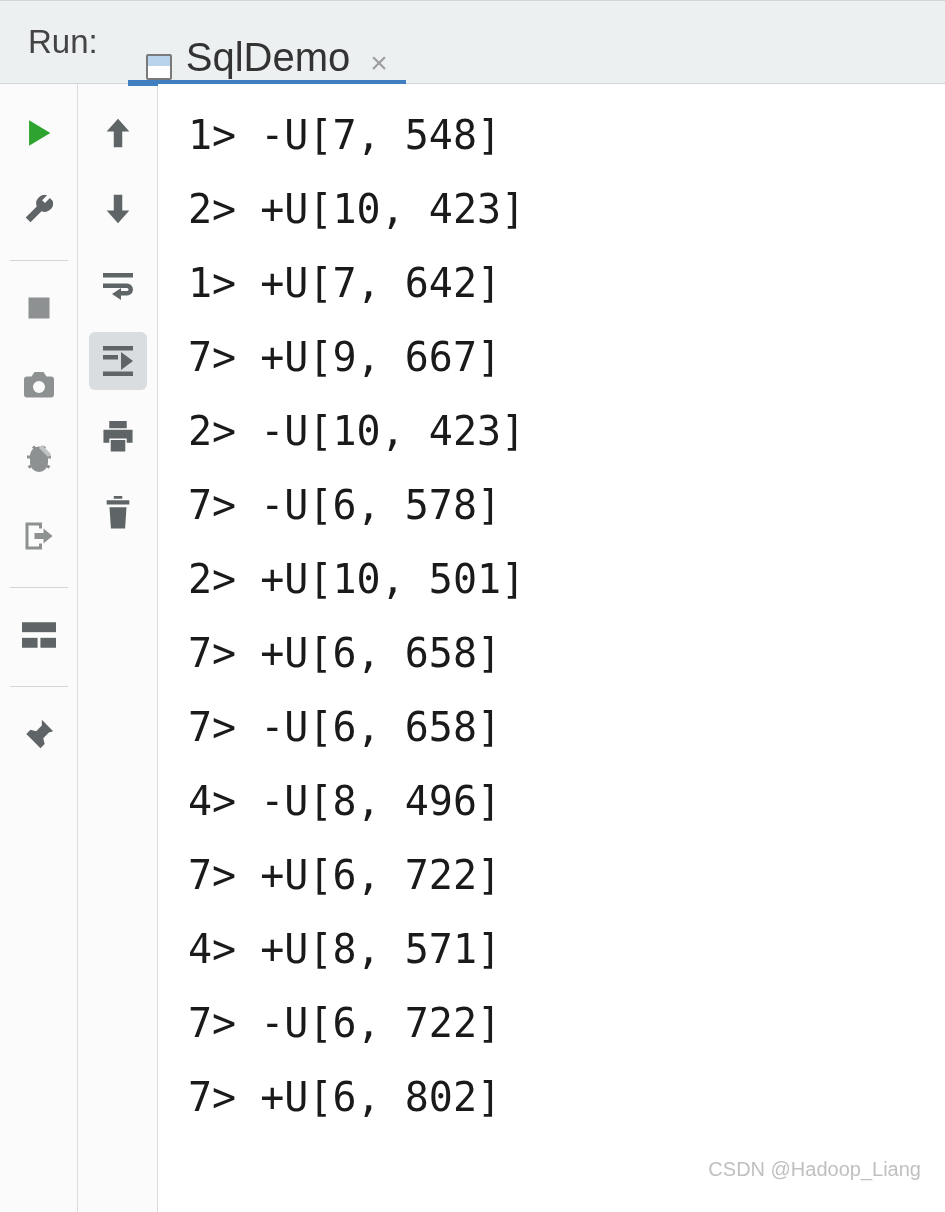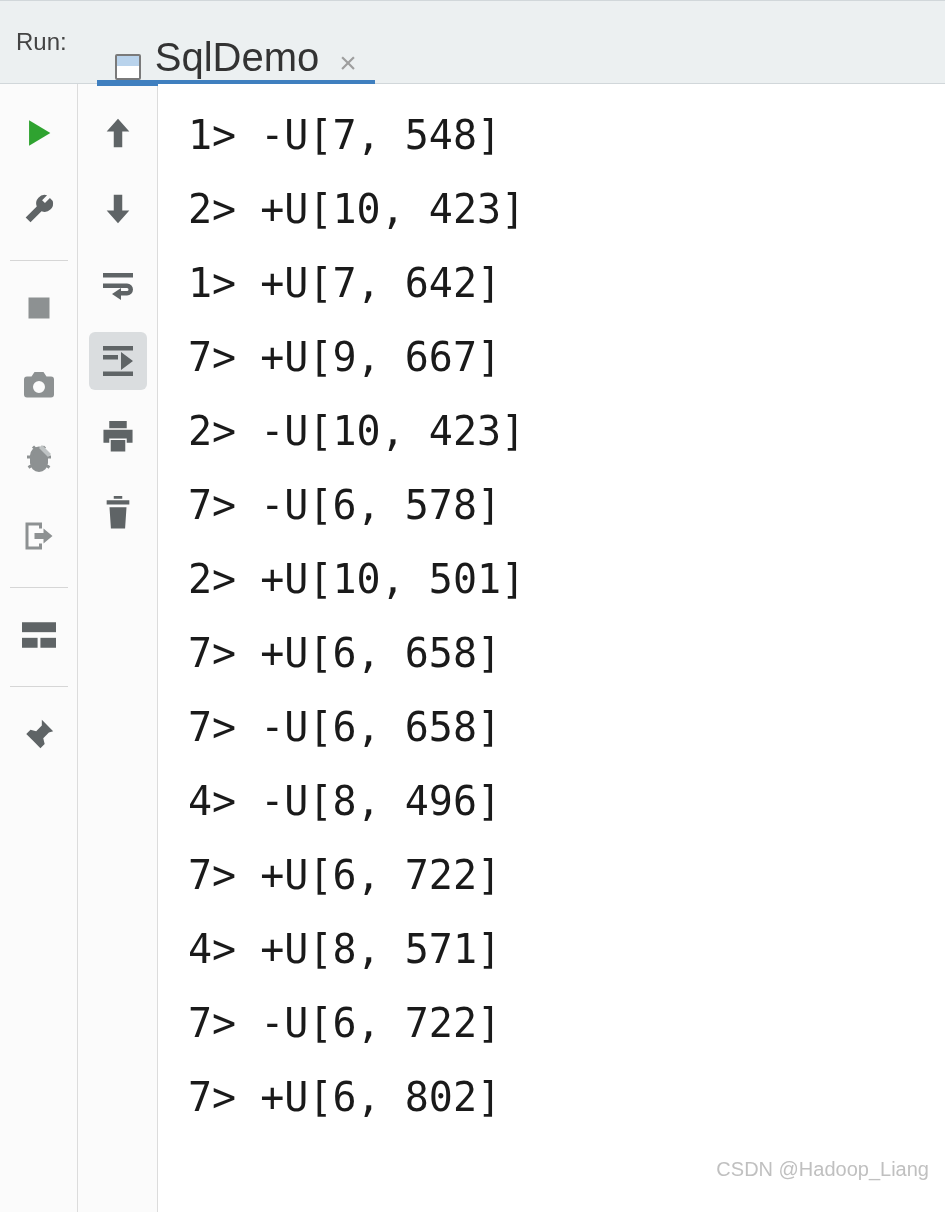--- a/index.html
+++ b/index.html
@@ -3,21 +3,21 @@
 <meta charset="utf-8">
 <style>
   * { box-sizing: border-box; margin: 0; padding: 0; }
   html, body { width: 945px; height: 1212px; font-family: "Segoe UI", Arial, sans-serif; background: #fff; overflow: hidden; }
   .root { display: flex; flex-direction: column; height: 100%; }
   .header {
     height: 84px; background: #ecf0f1; border-bottom: 1px solid #d1d7da;
     display: flex; align-items: center; padding: 0 16px 0 16px;
     border-top: 1px solid #d1d7da;
   }
-  .run-label { font-size: 24px; color: #444; margin-right: 30px; margin-left: 0px;}
+  .run-label { font-size: 33px; color: #444; margin-right: 30px; margin-left: 12px;}
   .tab {
     display: flex; align-items: flex-end; gap: 14px;
     height: 100%; padding: 0 18px;
     border-bottom: 6px solid #3f7fbf; position: relative; top:3px;
   }
   .tab-icon {
     width: 26px; height: 26px; border: 2px solid #7a7a7a; position: relative;
     background: linear-gradient(180deg,#b9d3ec 0 45%,#fff 45% 100%);
     border-radius: 2px;
   }
@@ -40,21 +40,21 @@
   .ico { fill:#8d9192; }
   .ico-dark { fill:#5f6466; }
   .console {
     flex:1; background: #ffffff; overflow: hidden; position: relative;
     font-family: "Menlo","Consolas","DejaVu Sans Mono",monospace;
     font-size: 40px; line-height: 74px; color: #1a1a1a;
     padding-left: 30px;
   }
   .console .clip { position: absolute; top: -60px; left: 30px; right: 0; white-space: pre; }
   .watermark {
-    position: absolute; right: 16px; bottom: 6px;
+    position: absolute; right: 24px; bottom: 6px;
     font-size: 20px; color: #c0c0c0; font-family: Arial, sans-serif;
   }
 </style>
 </head>
 <body>
 
 <div class="root">
 
   <div class="header">
     <div class="run-label">Run:</div>

